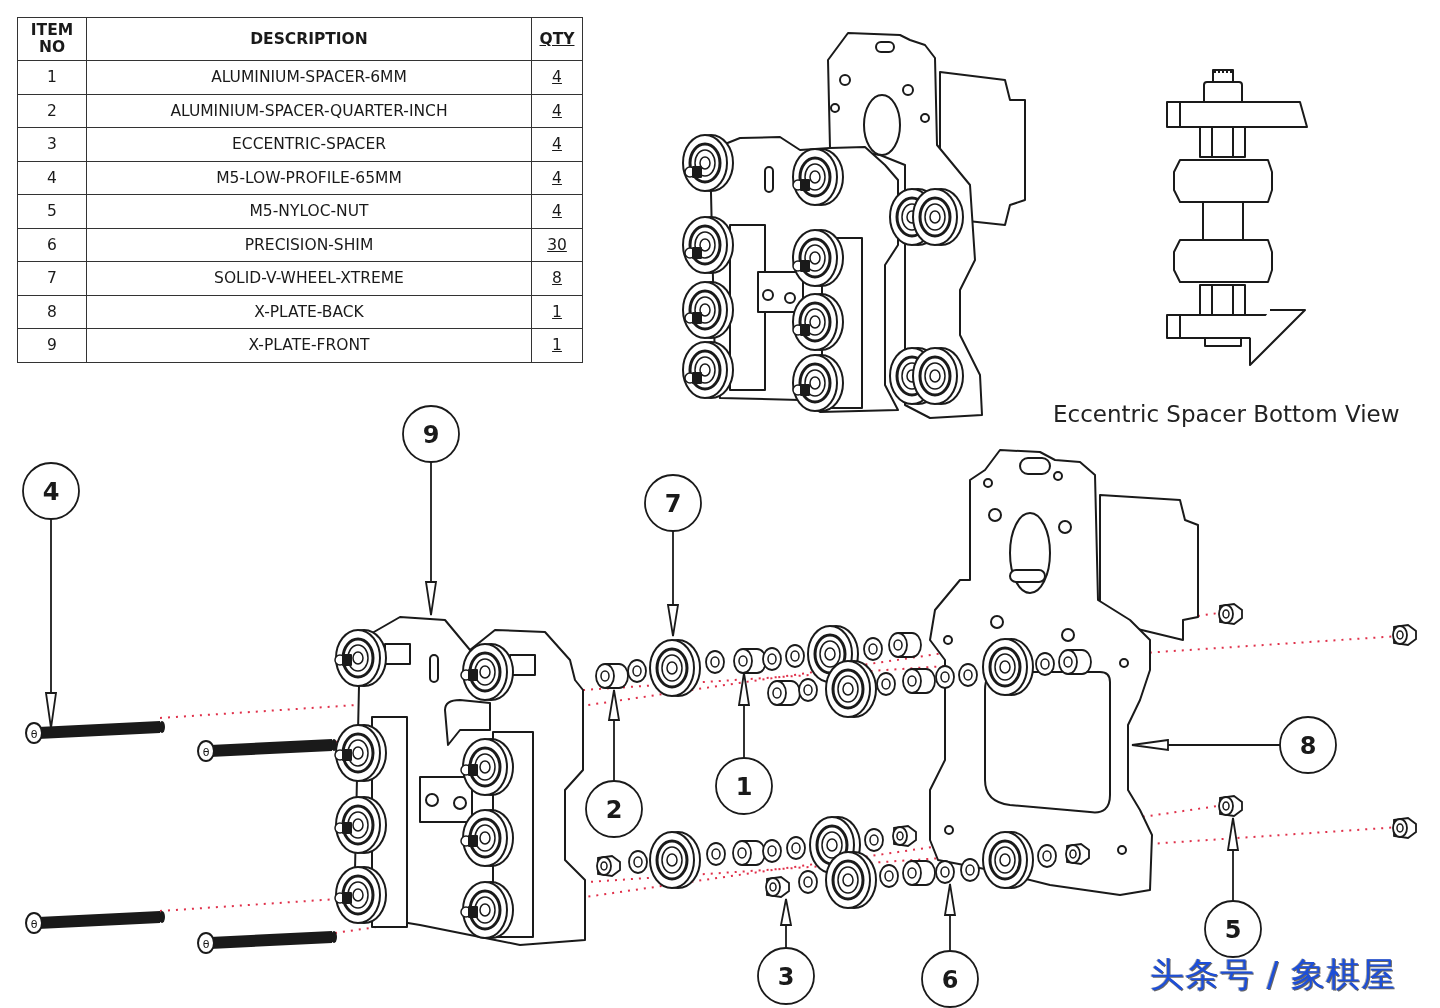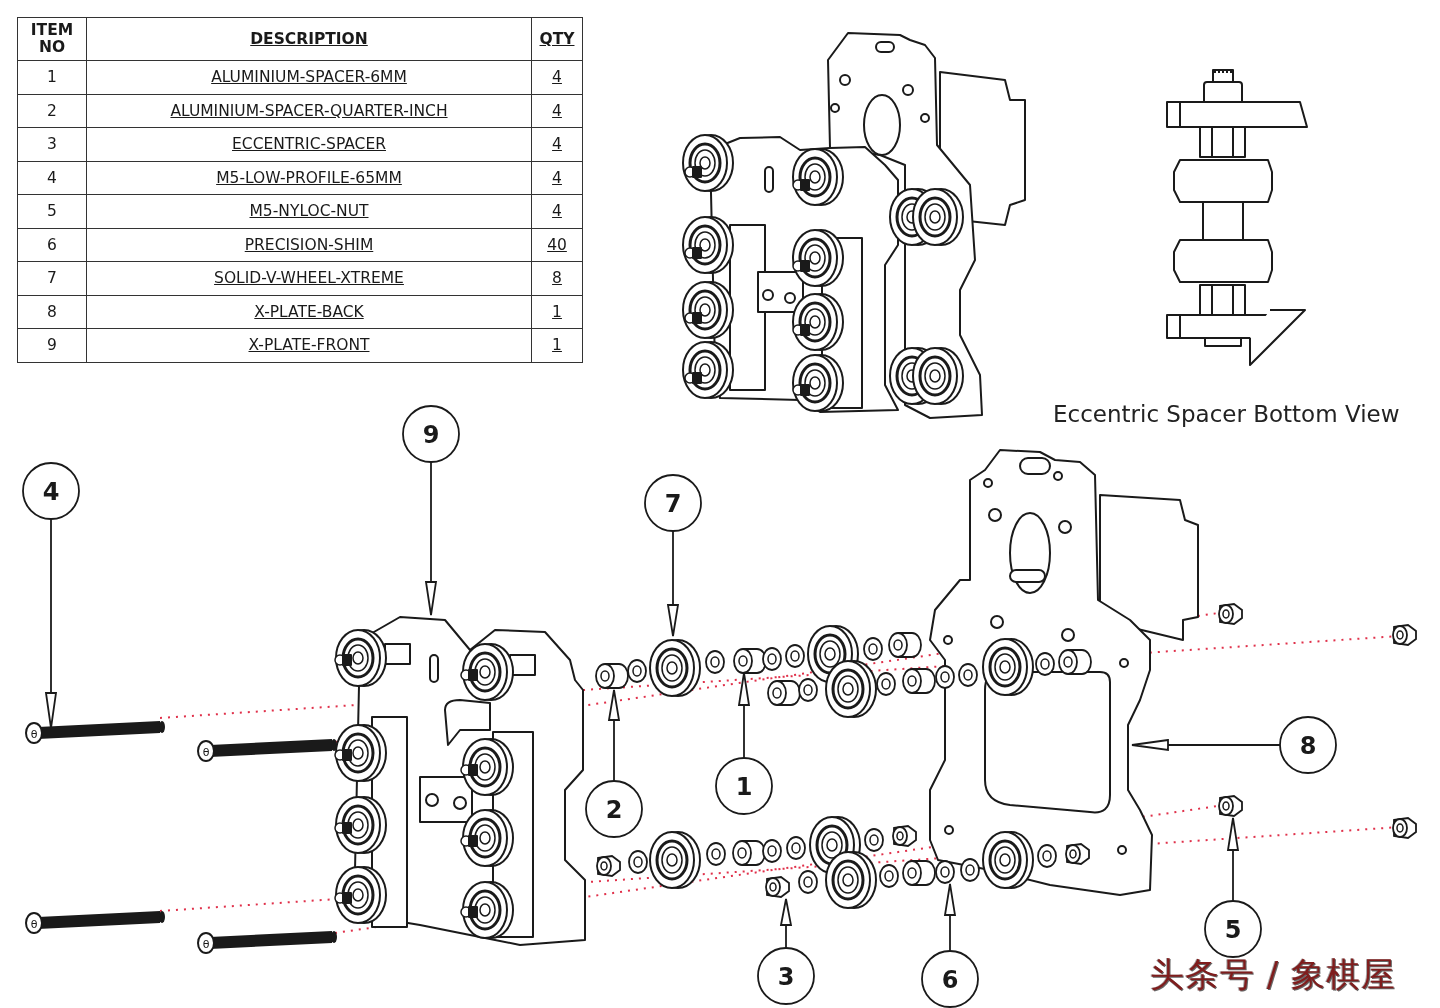--- a/index.html
+++ b/index.html
@@ -2,25 +2,25 @@
 <html><head>
 <meta charset="utf-8">
 <style>
   html,body{margin:0;padding:0;background:#ffffff;}
   body{width:1440px;height:1008px;position:relative;overflow:hidden;font-family:"DejaVu Sans","Liberation Sans",sans-serif;color:#1a1a1a;}
   #bom{position:absolute;left:17px;top:17px;border-collapse:collapse;font-size:15.5px;}
   #bom th,#bom td{border:1.6px solid #333;text-align:center;padding:0;}
   #bom th{font-weight:bold;font-size:15.5px;line-height:17px;height:42px;}
   #bom td{height:32.5px;}
   #bom .c-no{width:68px;margin-top:44px;}
-  #bom .c-desc{width:444px;text-decoration:underline;}
+  #bom .c-desc{width:444px;}
   #bom .c-qty{width:50px;text-decoration:underline;}
   #diagram{position:absolute;left:0;top:0;}
   .callout-text{font-family:"DejaVu Sans","Liberation Sans",sans-serif;font-weight:bold;font-size:24px;}
-  #watermark{position:absolute;left:1150px;top:952px;font-size:34px;color:#7f1d1d;text-shadow:1px 1px 0 #666, -1px 0 0 #aaa;letter-spacing:1px;}
+  #watermark{position:absolute;left:1150px;top:952px;font-size:34px;color:#1d4ed8;text-shadow:1px 1px 0 #666, -1px 0 0 #aaa;letter-spacing:1px;}
 </style>
 </head>
 <body>
 
 <table id="bom">
   <thead>
     <tr>
       <th class="c-no"><span>ITEM</span><br><span>NO</span></th>
       <th class="c-desc">DESCRIPTION</th>
       <th class="c-qty">QTY</th>
@@ -48,21 +48,21 @@
         <td class="c-qty">4</td>
       </tr>
       <tr>
         <td class="c-no">5</td>
         <td class="c-desc">M5-NYLOC-NUT</td>
         <td class="c-qty">4</td>
       </tr>
       <tr>
         <td class="c-no">6</td>
         <td class="c-desc">PRECISION-SHIM</td>
-        <td class="c-qty">40</td>
+        <td class="c-qty">30</td>
       </tr>
       <tr>
         <td class="c-no">7</td>
         <td class="c-desc">SOLID-V-WHEEL-XTREME</td>
         <td class="c-qty">8</td>
       </tr>
       <tr>
         <td class="c-no">8</td>
         <td class="c-desc">X-PLATE-BACK</td>
         <td class="c-qty">1</td>

